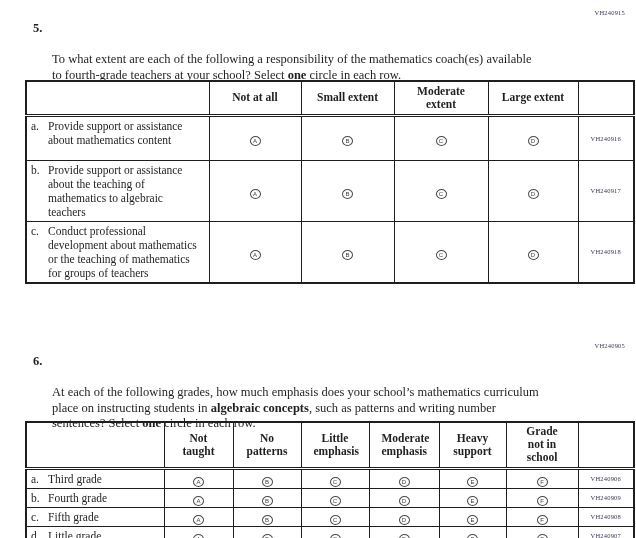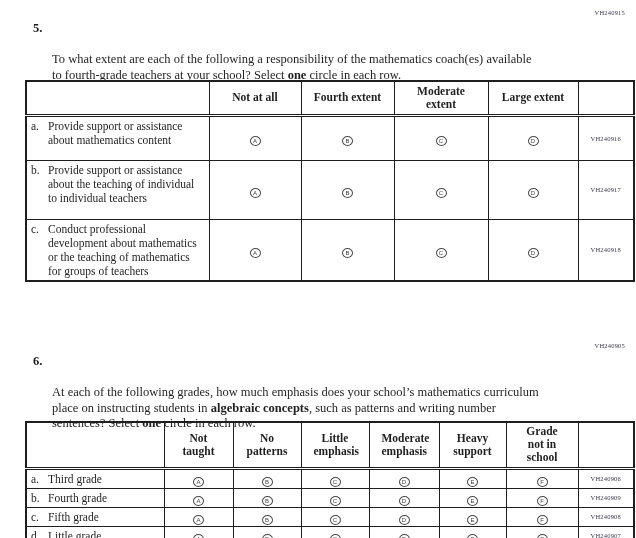--- a/index.html
+++ b/index.html
@@ -97,37 +97,37 @@
       <col style="width:92px">
       <col style="width:93px">
       <col style="width:94px">
       <col style="width:90px">
       <col style="width:56px">
   </colgroup>
   <thead>
     <tr>
       <th></th>
       <th>Not at all</th>
-      <th>Fourth extent</th>
+      <th>Small extent</th>
       <th>Moderate extent</th>
       <th>Large extent</th>
       <th></th>
     </tr>
   </thead>
   <tbody>
     <tr class="r0">
       <td class="lbl"><span class="ltr">a.</span><span class="txt">Provide support or assistance about mathematics content</span></td>
       <td class="optcell"><span class="opt">A</span></td>
       <td class="optcell"><span class="opt">B</span></td>
       <td class="optcell"><span class="opt">C</span></td>
       <td class="optcell"><span class="opt">D</span></td>
       <td class="codecell">VH240916</td>
     </tr>
     <tr class="r1">
-      <td class="lbl"><span class="ltr">b.</span><span class="txt">Provide support or assistance about the teaching of individual to individual teachers</span></td>
+      <td class="lbl"><span class="ltr">b.</span><span class="txt">Provide support or assistance about the teaching of mathematics to algebraic teachers</span></td>
       <td class="optcell"><span class="opt">A</span></td>
       <td class="optcell"><span class="opt">B</span></td>
       <td class="optcell"><span class="opt">C</span></td>
       <td class="optcell"><span class="opt">D</span></td>
       <td class="codecell">VH240917</td>
     </tr>
     <tr class="r2">
       <td class="lbl"><span class="ltr">c.</span><span class="txt">Conduct professional development about mathematics or the teaching of mathematics for groups of teachers</span></td>
       <td class="optcell"><span class="opt">A</span></td>
       <td class="optcell"><span class="opt">B</span></td>

